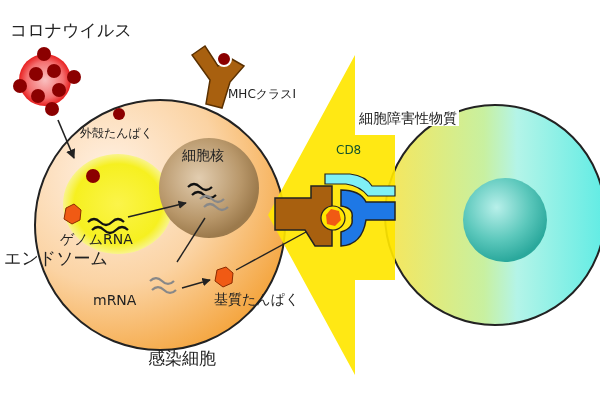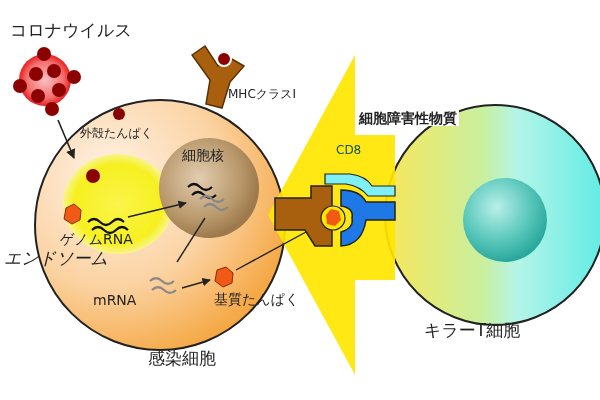--- a/index.html
+++ b/index.html
@@ -125,20 +125,19 @@
 
     <path d="M325,174 L350,174 Q366,176 372,186 L395,186 L395,196 L368,196 Q360,186 346,184 L325,184 Z" fill="#7ff0f5" stroke="#222" stroke-width="1.2"></path>
   </svg>
 
   
   <div class="lbl lbl-l" style="left:10px; top:22px;">コロナウイルス</div>
   <div class="lbl lbl-s" style="left:228px; top:88px;text-align:right;">MHCクラスI</div>
   <div class="lbl lbl-s" style="left:80px; top:127px;">外殻たんぱく</div>
   <div class="lbl lbl-m" style="left:182px; top:148px;">細胞核</div>
   <div class="lbl lbl-m" style="left:60px; top:232px;">ゲノムRNA</div>
-  <div class="lbl lbl-l" style="left:4px; top:250px;font-style:italic;">エンドソーム</div>
+  <div class="lbl lbl-l" style="left:4px; top:250px;">エンドソーム</div>
   <div class="lbl lbl-m" style="left:93px; top:293px;">mRNA</div>
   <div class="lbl lbl-m" style="left:214px; top:292px;">基質たんぱく</div>
   <div class="lbl lbl-l" style="left:104px; top:350px;margin-left:44px;">感染細胞</div>
-  <div class="lbl lbl-m lbl-bg" style="left:357px; top:110px;font-weight:bold;">細胞障害性物質</div>
+  <div class="lbl lbl-m lbl-bg" style="left:357px; top:110px;">細胞障害性物質</div>
   <div class="lbl lbl-s" style="left:336px; top:144px; color:#14532d;">CD8</div>
-  <div class="lbl lbl-l" style="left:424px; top:322px;">キラーT細胞</div>
 </div>
 
 </body></html>

